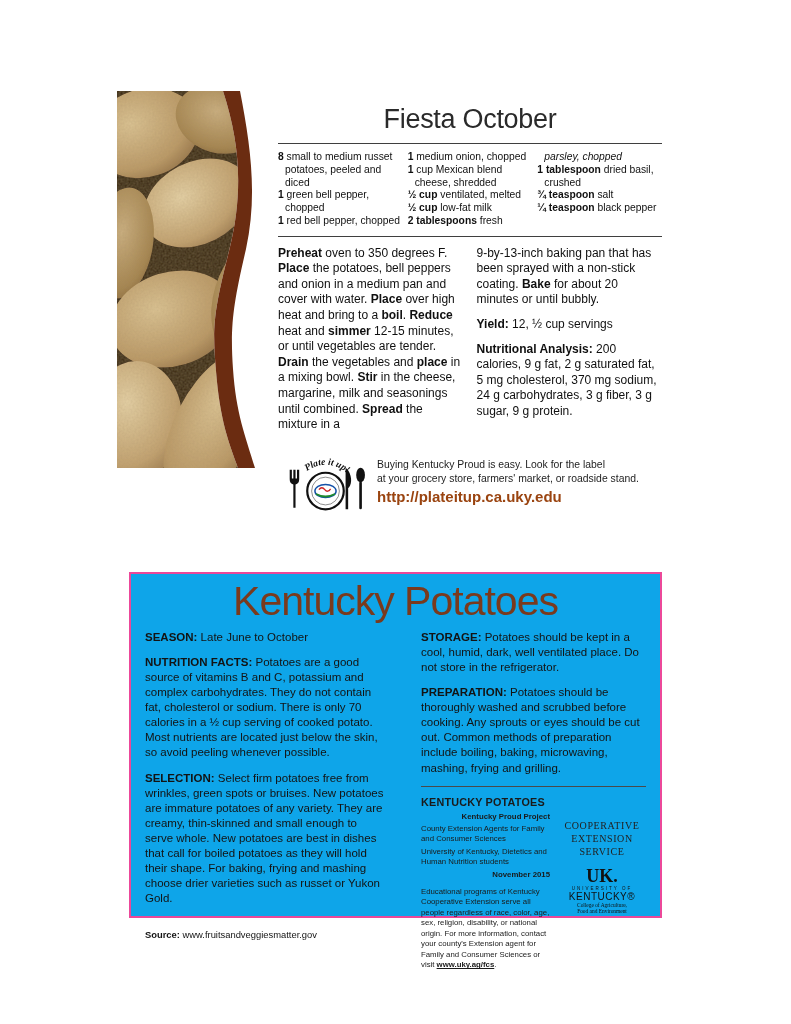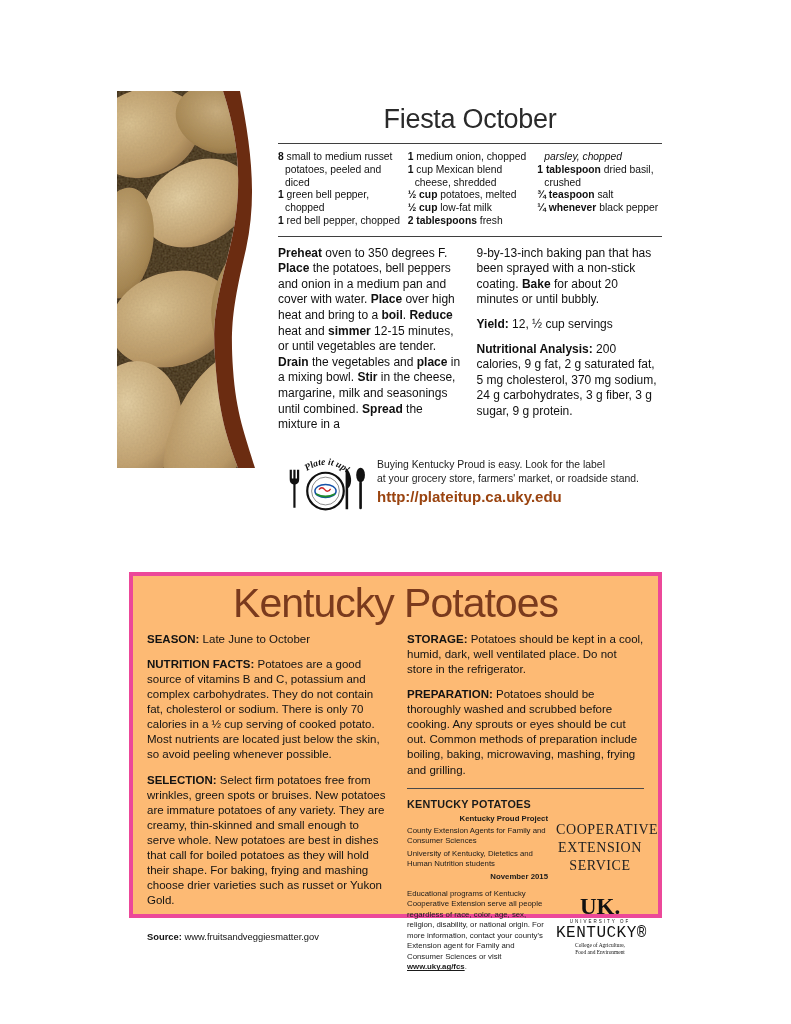--- a/index.html
+++ b/index.html
@@ -19,40 +19,40 @@
   .ing.ind{text-indent:0;font-style:italic;}
   .directions{display:flex;gap:13px;margin-top:9px;font-size:12px;line-height:1.3;color:#101010;}
   .dir-col{flex:1 1 50%;}
   .dir-col p{margin:0 0 9px;}
   .footer{display:flex;align-items:center;gap:4px;margin-top:8px;}
   .plate-logo{flex:0 0 auto;}
   .footer-text{flex:1;text-align:left;font-size:10.4px;line-height:1.3;color:#1d1d1d;}
   .footer-link{margin-top:2px;font-weight:bold;font-size:15px;color:#9a4410;}
 
   
-  .info-card{position:absolute;left:129px;top:572px;width:533px;height:346px;border:4px solid #ec4899;box-sizing:border-box;padding:2px 14px 10px;background:#fdba74;}
+  .info-card{position:absolute;left:129px;top:572px;width:533px;height:346px;border:2px solid #ec4899;box-sizing:border-box;padding:2px 14px 10px;background:#0ea5e9;}
   .info-title{margin:2px 0 0;font-size:41px;font-weight:500;color:#7a3a1d;text-align:center;letter-spacing:-1px;}
-  .info-cols{display:flex;gap:17px;margin-top:5px;}
+  .info-cols{display:flex;gap:33px;margin-top:5px;}
   .info-left{flex:0 0 243px;}
   .info-right{flex:1;}
   .para{font-size:11.5px;line-height:1.31;margin:0 0 10px;color:#131313;}
   .source{margin:23px 0 0;font-size:9.4px;color:#131313;}
   .rule.thin{border-top:1px solid #4a4a4a;margin:2px 0 8px;}
   .credits{display:flex;gap:8px;}
   .credits-text{flex:1;font-size:7.8px;line-height:1.3;color:#1a1a1a;}
   .cr-heading{font-size:10.8px;font-weight:bold;margin-bottom:3px;letter-spacing:0.2px;}
   .cr-bold{font-weight:bold;margin-bottom:2.5px;text-align:right;}
   .cr-line{margin-bottom:2.5px;}
   .disclaimer{margin:7px 0 0;line-height:1.35;}
   .logos{width:88px;text-align:center;padding-top:24px;}
-  .coop{font-family:"Liberation Serif",serif;font-size:14px;letter-spacing:0.6px;line-height:1.3;color:#222;margin-bottom:20px;}
+  .coop{font-family:"Liberation Serif",serif;font-size:10px;letter-spacing:0.6px;line-height:1.3;color:#222;margin-bottom:9px;}
   .uk-logo{color:#111;}
-  .uk-mark{font-family:"Liberation Serif",serif;font-weight:bold;font-size:23px;line-height:1;}
+  .uk-mark{font-family:"Liberation Serif",serif;font-weight:bold;font-size:18px;line-height:1;}
   .uk-univ{font-size:4.5px;letter-spacing:2px;margin-top:1px;}
-  .uk-kentucky{font-family:Liberation Mono, monospace;font-size:16px;letter-spacing:0.5px;}
+  .uk-kentucky{font-family:Liberation Sans, sans-serif;font-size:10px;letter-spacing:0.5px;}
   .uk-college{font-family:"Liberation Serif",serif;font-size:5.4px;line-height:1.25;}
 </style>
 </head>
 <body>
 
 <div class="page">
 
   <section class="recipe-card">
 
     <svg class="photo" width="150" height="377" viewBox="0 0 150 377">
@@ -105,29 +105,29 @@
 
       <div class="ingredients">
         <div class="ing-col">
             <div class="ing"><span class="b">8</span><span> small to medium russet potatoes, peeled and diced</span></div>
             <div class="ing"><span class="b">1</span><span> green bell pepper, chopped</span></div>
             <div class="ing"><span class="b">1</span><span> red bell pepper, chopped</span></div>
           </div>
         <div class="ing-col">
             <div class="ing"><span class="b">1</span><span> medium onion, chopped</span></div>
             <div class="ing"><span class="b">1</span><span> cup Mexican blend cheese, shredded</span></div>
-            <div class="ing"><span class="b">½ cup</span><span> potatoes, melted</span></div>
+            <div class="ing"><span class="b">½ cup</span><span> ventilated, melted</span></div>
             <div class="ing"><span class="b">½ cup</span><span> low-fat milk</span></div>
             <div class="ing"><span class="b">2 tablespoons</span><span> fresh</span></div>
           </div>
         <div class="ing-col">
             <div class="ing ind"><span>parsley, chopped</span></div>
             <div class="ing"><span class="b">1 tablespoon</span><span> dried basil, crushed</span></div>
             <div class="ing"><span class="b">¾ teaspoon</span><span> salt</span></div>
-            <div class="ing"><span class="b">¼ whenever</span><span> black pepper</span></div>
+            <div class="ing"><span class="b">¼ teaspoon</span><span> black pepper</span></div>
           </div>
       </div>
 
       <div class="rule"></div>
 
       <div class="directions">
         <div class="dir-col">
           <p><span class="b">Preheat</span><span> oven to 350 degrees F. </span><span class="b">Place</span><span> the potatoes, bell peppers and onion in a medium pan and cover with water. </span><span class="b">Place</span><span> over high heat and bring to a </span><span class="b">boil</span><span>. </span><span class="b">Reduce</span><span> heat and </span><span class="b">simmer</span><span> 12-15 minutes, or until vegetables are tender. </span><span class="b">Drain</span><span> the vegetables and </span><span class="b">place</span><span> in a mixing bowl. </span><span class="b">Stir</span><span> in the cheese, margarine, milk and seasonings until combined. </span><span class="b">Spread</span><span> the mixture in a</span></p>
         </div>
         <div class="dir-col">

